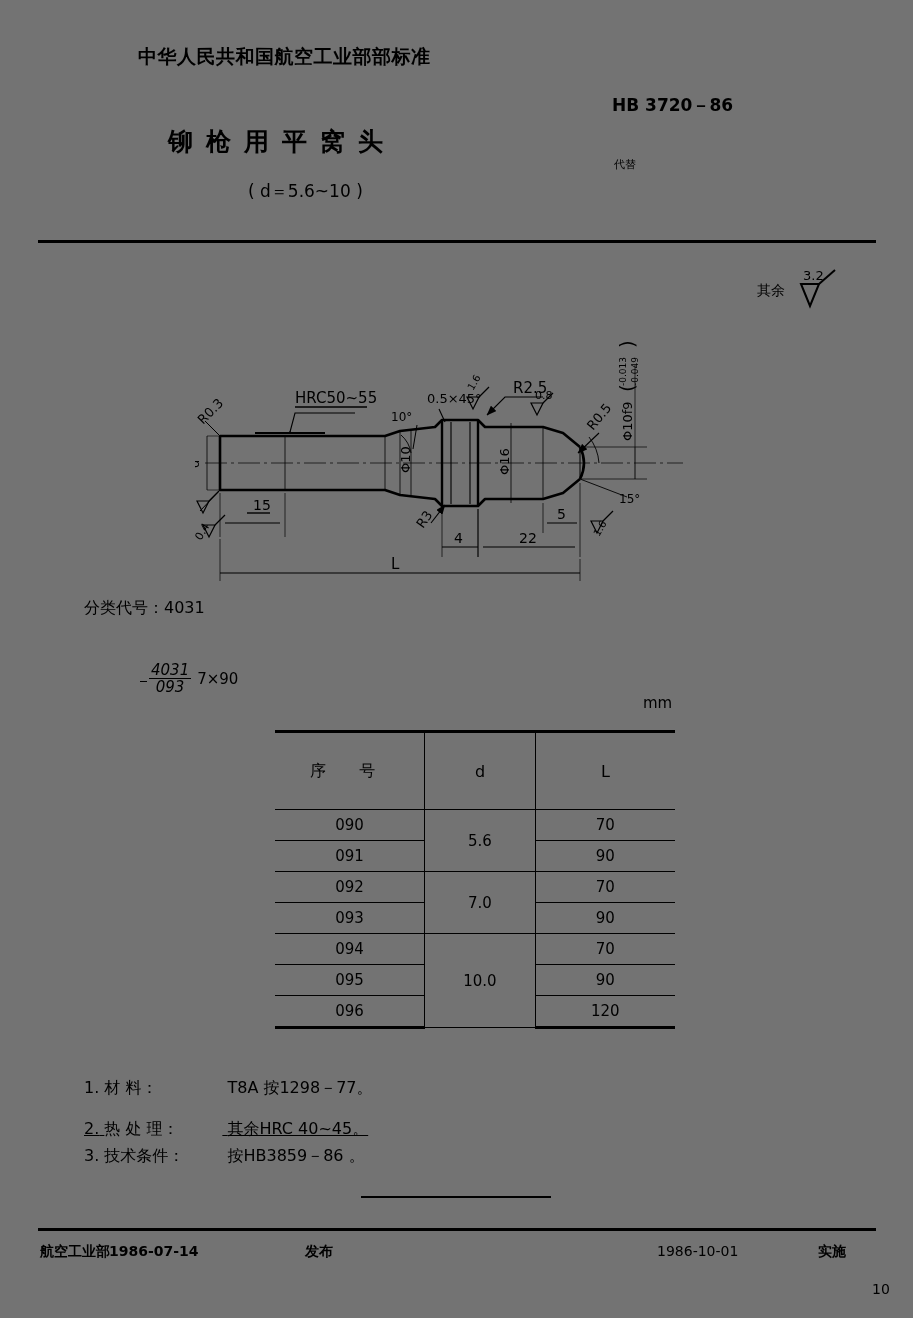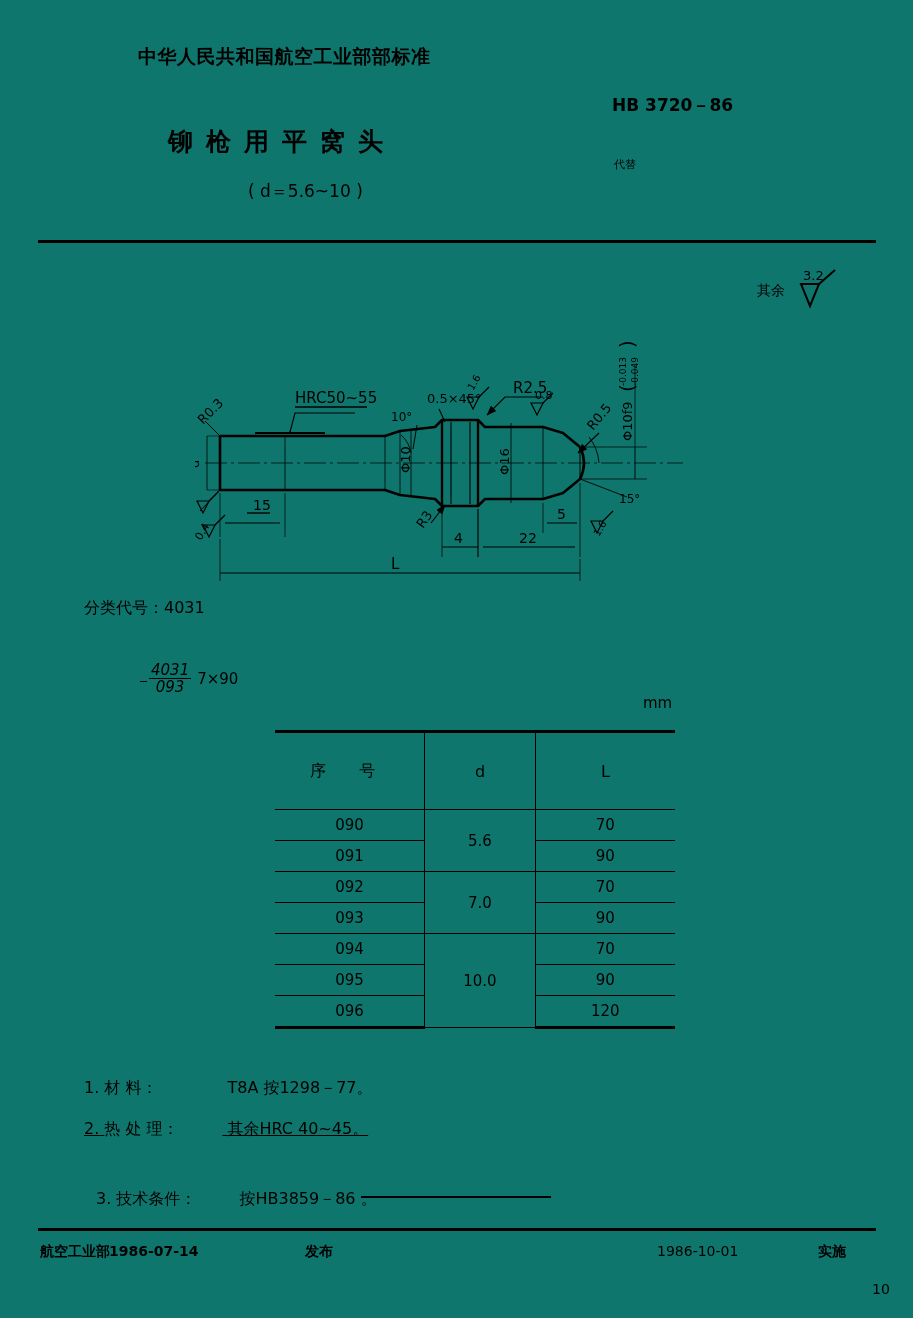--- a/index.html
+++ b/index.html
@@ -8,21 +8,21 @@
     background: #ffffff;
   }
   body {
     font-family: "DejaVu Sans", "Liberation Sans", sans-serif;
     color: #000000;
   }
   #page {
     position: relative;
     width: 913px;
     height: 1318px;
-    background: #0f766e;
+    background: #737373;
     overflow: hidden;
   }
 
   
   .hdr-org {
     position: absolute;
     left: 138px;
     top: 44px;
     font-size: 19px;
     font-weight: bold;
@@ -173,21 +173,21 @@
   #spec-table th:last-child,  #spec-table td:last-child  { border-right: none; }
 
   
   .note {
     position: absolute;
     font-size: 16px;
     white-space: nowrap;
   }
   .note-n1 { left: 84px; top: 1078px; }
   .note-n2 { left: 84px; top: 1119px; text-decoration: underline; }
-  .note-n3 { left: 96px; top: 1146px; margin-top: 43px; }
+  .note-n3 { left: 84px; top: 1146px; }
   .note-label { display: inline-block; width: 118px; }
 
   
   .rule-mid {
     position: absolute;
     left: 361px;
     top: 1196px;
     width: 190px;
     height: 2px;
     background: #000;

